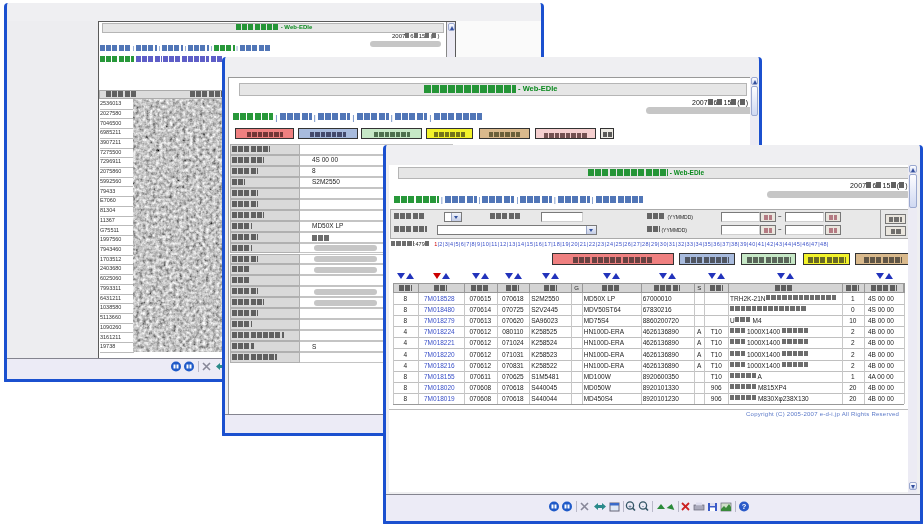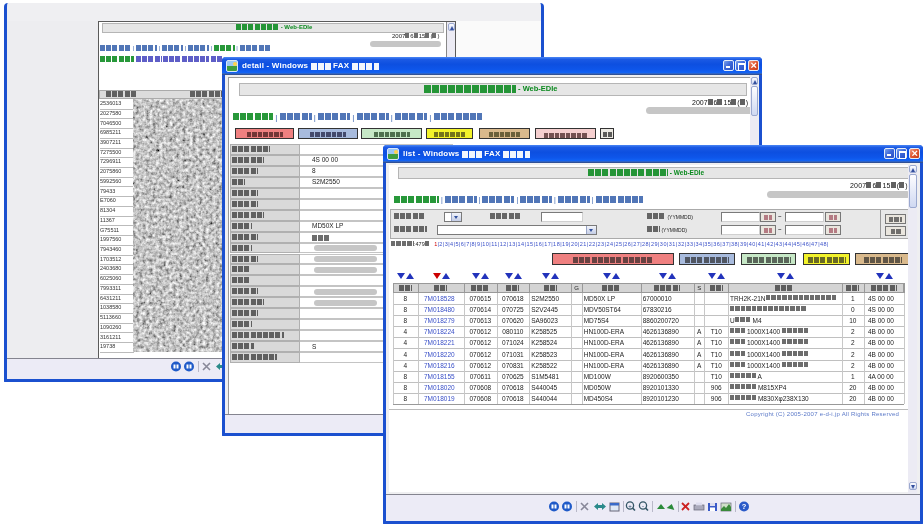--- a/index.html
+++ b/index.html
@@ -151,29 +151,20 @@
         <rect x="173" y="3" width="10" height="8" fill="#cfe0c8" stroke="#667" stroke-width="0.7"></rect>
         <path d="M173 9 l3 -3 l2 2 l3 -4 l2 3 v4 h-10 z" fill="#3a8a3a"></path>
         <rect x="187" y="1" width="1" height="11" fill="#b8b8c8"></rect>
         <circle cx="196" cy="6.5" r="5" fill="#2a5ac8"></circle>
         <text x="196" y="9" font-size="7.5" font-weight="bold" text-anchor="middle" fill="#fff">?</text>
       </svg></div>
  <div style="position:absolute;left:0;right:0;bottom:0;height:3px;background:#ecebf6"></div>
 </div>
 
 <div class="win" id="w2" style="left:222px;top:57px">
- <div class="tb">
-      <span class="ic">
-        <i></i>
-      </span>
-  <span class="tt">detail - Windows <span class="q q7" style="width:20px;margin-top:1.5px"></span> FAX <span class="q q7" style="width:27px;margin-top:1.5px"></span></span>
-  <span class="wb mn" style="right:28px"></span>
-      <span class="wb mx" style="right:16px"></span>
-      <span class="wb cl" style="right:3px"></span>
- </div>
  <div style="position:absolute;left:0;top:18px;right:0;bottom:0;background:#efeff1"></div>
 
  <div class="pg" style="left:3px;top:20px;width:522px;height:341px;border-top:1px solid #999;border-left:1px solid #999">
    <div class="hbar" style="left:10px;top:5px;width:508px;height:13px"></div>
    <div style="position:absolute;left:195px;top:6px;color:#0b8a1f;white-space:nowrap;font-size:7.5px;line-height:9px"><span class="q q8 qb" style="width:92px;margin-top:1px"></span><span style="font-weight:bold;vertical-align:top"> - Web-EDIe</span></div>
    <div style="position:absolute;left:463px;top:21px;font-size:7px;color:#111">2007<span class="q q6" style="width:6px"></span>6<span class="q q6" style="width:6px"></span>15<span class="q q6" style="width:6px"></span>(<span class="q q6" style="width:6px"></span>)</div>
    <div class="cap" style="left:417px;top:29px;width:108px;height:7px"></div>
 
    <div style="position:absolute;left:4px;top:35px;color:#3a64ae;font-size:8px;white-space:nowrap">
      <span class="q q7 qb grn" style="width:40px"></span> | <span class="q q7 qb" style="width:32px"></span> | <span class="q q7 qb" style="width:32px"></span> | <span class="q q7 qb" style="width:32px"></span> | <span class="q q7 qb" style="width:32px"></span> | <span class="q q7 qb" style="width:48px"></span>
@@ -304,29 +295,20 @@
 
  <div class="sb" style="right:1px;top:20px;width:8px;bottom:18px"></div>
  <div class="sbb" style="right:1.5px;top:20px;width:7px;height:8px">
       <span class="tri-u"></span>
     </div>
  <div class="sbb" style="right:1.5px;top:29px;width:7px;height:30px"></div>
  <div class="strip" style="left:0;right:0;bottom:0;height:18px"></div>
 </div>
 
 <div class="win" id="w3" style="left:383px;top:145px;height:379px">
- <div class="tb">
-      <span class="ic">
-        <i></i>
-      </span>
-  <span class="tt">list - Windows <span class="q q7" style="width:20px;margin-top:1.5px"></span> FAX <span class="q q7" style="width:27px;margin-top:1.5px"></span></span>
-  <span class="wb mn" style="right:28px"></span>
-      <span class="wb mx" style="right:16px"></span>
-      <span class="wb cl" style="right:3px"></span>
- </div>
  <div style="position:absolute;left:0;top:18px;right:0;bottom:0;background:#efeff1"></div>
 
  <div class="pg" style="left:3px;top:20px;width:519px;height:327px">
    <div class="hbar" style="left:9px;top:2px;width:511px;height:12px"></div>
    <div style="position:absolute;left:199px;top:4px;color:#0b8a1f;white-space:nowrap;font-size:6.5px;line-height:7px"><span class="q q7 qb" style="width:80px"></span><span style="font-weight:bold;vertical-align:top"> - Web-EDIe</span></div>
    <div style="position:absolute;left:461px;top:17px;font-size:7px;color:#111;letter-spacing:.2px;white-space:nowrap;line-height:8px">2007<span class="q q6" style="width:6px"></span>6<span class="q q6" style="width:6px"></span>15<span class="q q6" style="width:6px"></span>(<span class="q q6" style="width:6px"></span>)</div>
    <div class="cap" style="left:378px;top:26px;width:143px;height:7px"></div>
 
    <div style="position:absolute;left:5px;top:31px;color:#3a64ae;font-size:7px">
      <span class="q q7 qb grn" style="width:45px"></span> | <span class="q q7 qb" style="width:32px"></span> | <span class="q q7 qb" style="width:32px"></span> | <span class="q q7 qb" style="width:32px"></span> | <span class="q q7 qb" style="width:32px"></span> | <span class="q q7 qb" style="width:47px"></span>

